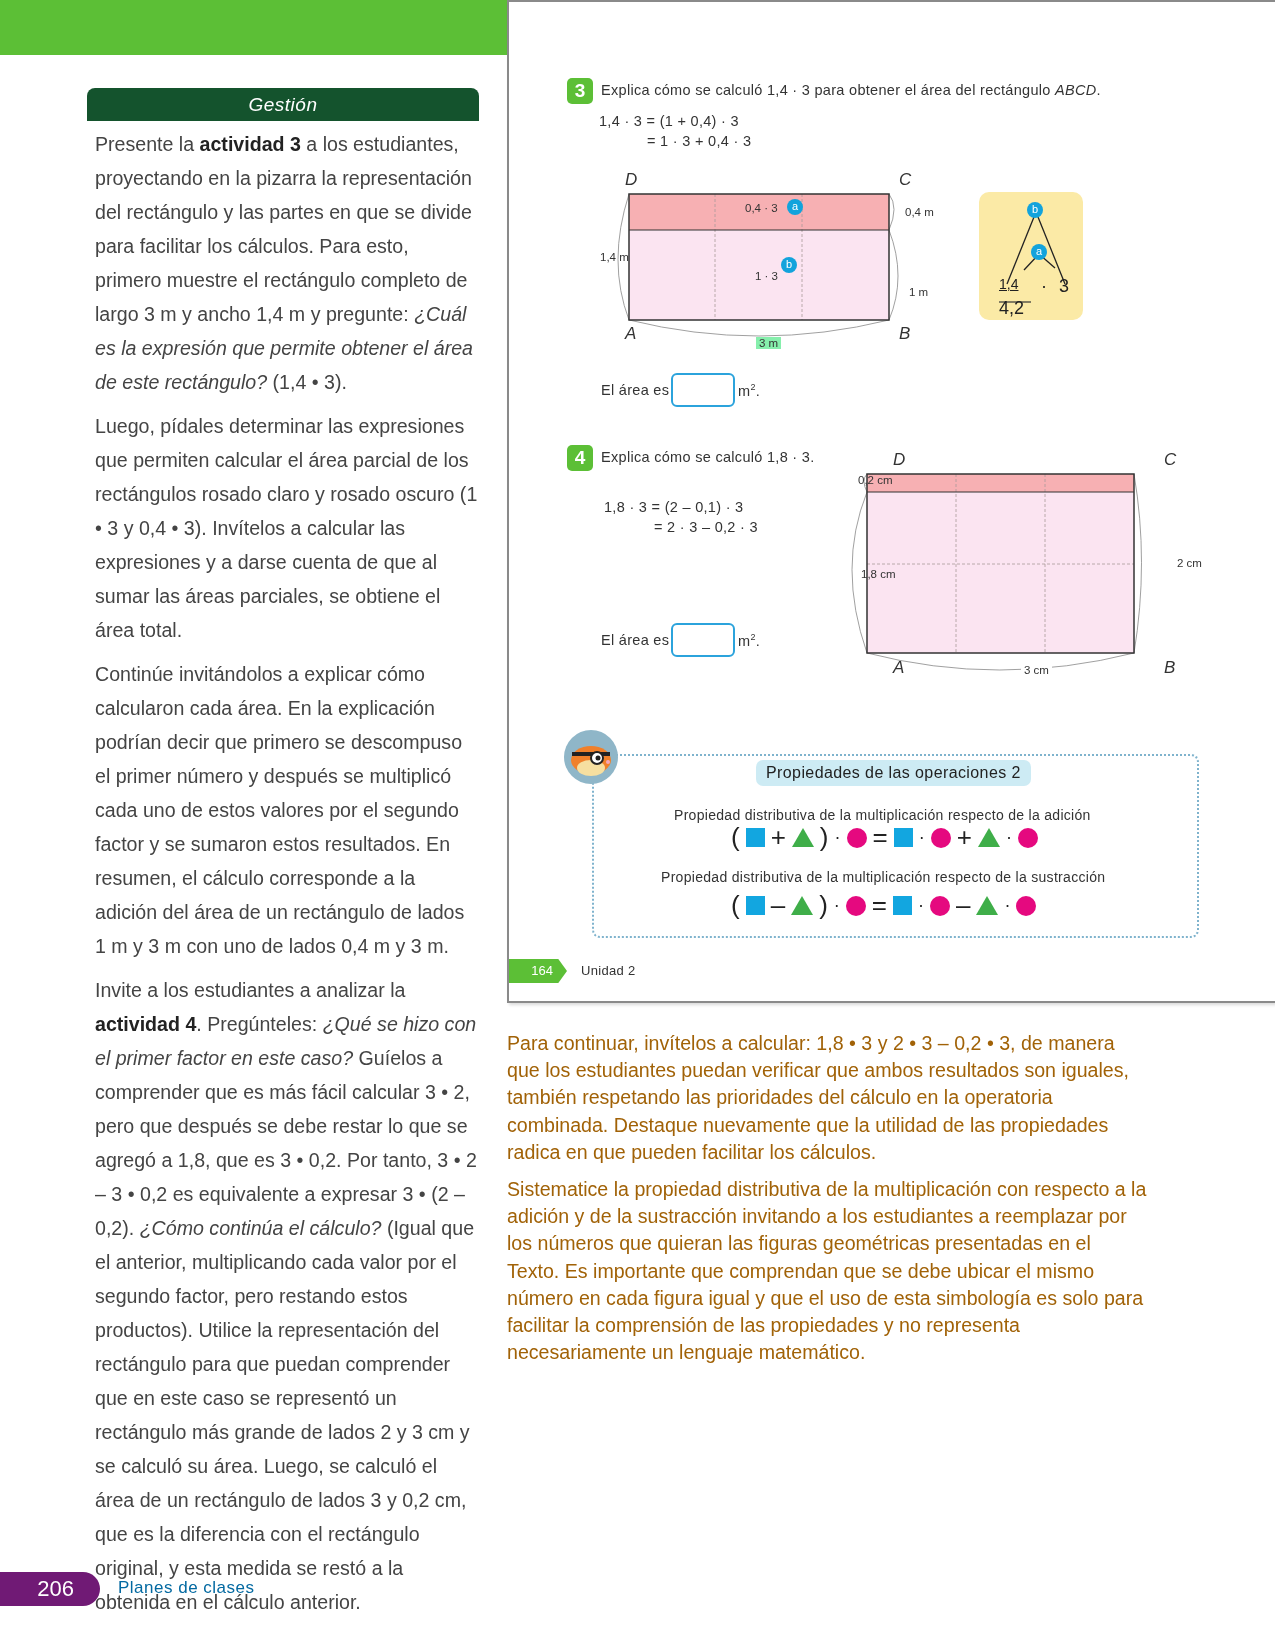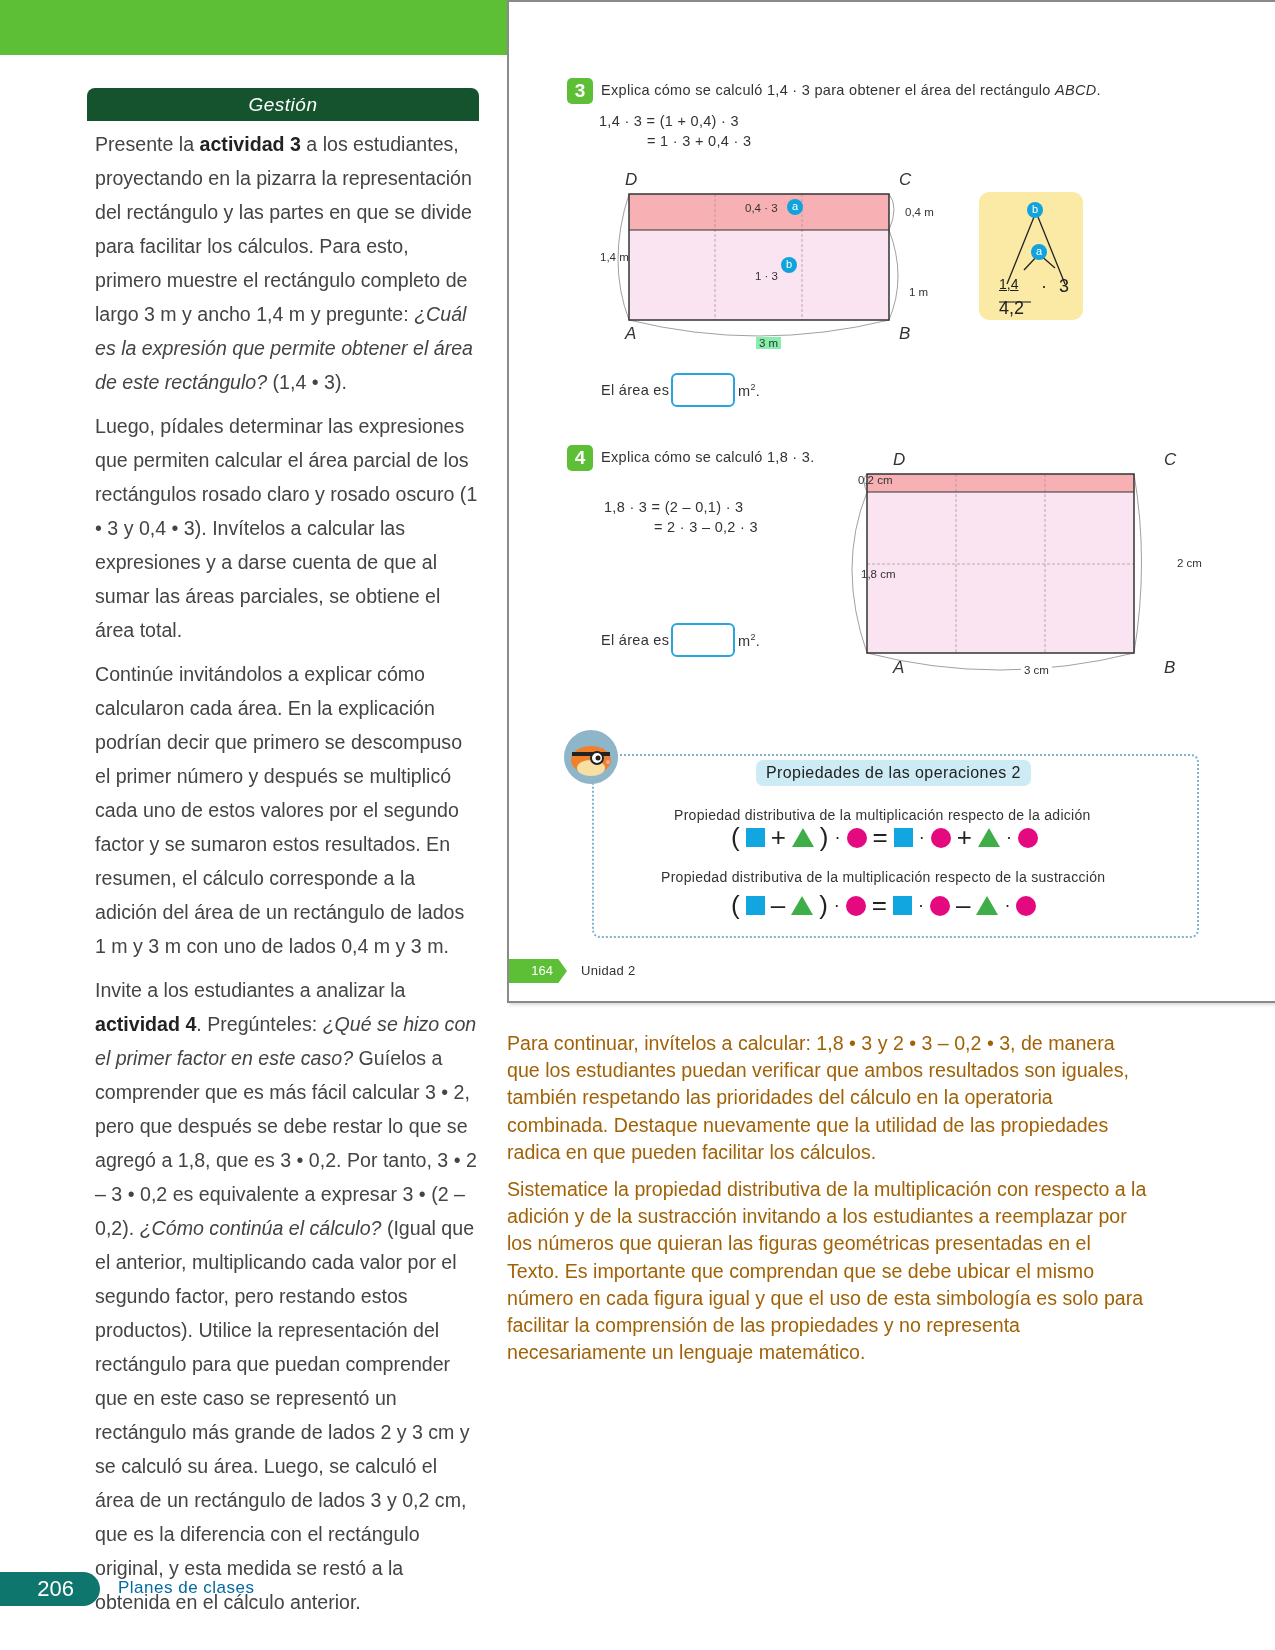--- a/index.html
+++ b/index.html
@@ -28,21 +28,21 @@
   .prop-box{border:2px dotted #7fb3cd;border-radius:8px;}
   .prop-title{background:#cdebf4;border-radius:7px;font-size:16px;padding:4px 10px;color:#222;letter-spacing:.4px;}
   .formula{display:flex;align-items:center;gap:6px;font-size:26px;color:#222;}
   .sq{width:19px;height:19px;background:#12a6e0;display:inline-block;}
   .tri{width:0;height:0;border-left:11px solid transparent;border-right:11px solid transparent;border-bottom:19px solid #3fae49;display:inline-block;}
   .ci{width:20px;height:20px;border-radius:50%;background:#e5097f;display:inline-block;}
   .dot{font-size:18px;}
   .unit-tab{width:58px;height:24px;background:#5cbf36;color:#fff;font-size:13px;line-height:24px;text-align:right;padding-right:14px;
             box-sizing:border-box;clip-path:polygon(0 0,85% 0,100% 50%,85% 100%,0 100%);}
   .rpara{font-size:19.6px;line-height:27.2px;color:#a16207;margin:0 0 10px 0;}
-  .footer-tab{left:0;top:1572px;width:100px;height:34px;background:#0f766e;border-radius:0 17px 17px 0;color:#fff;
+  .footer-tab{left:0;top:1572px;width:100px;height:34px;background:#701a75;border-radius:0 17px 17px 0;color:#fff;
               font-size:22px;line-height:34px;text-align:right;padding-right:26px;box-sizing:border-box;}
   .footer-text{left:118px;top:1578px;font-size:17px;color:#0369a1;letter-spacing:.5px;}
 </style>
 </head>
 <body>
 
 <div class="abs topbar"></div>
 
 <div class="abs left-col">
   <div class="gestion">Gestión</div>

